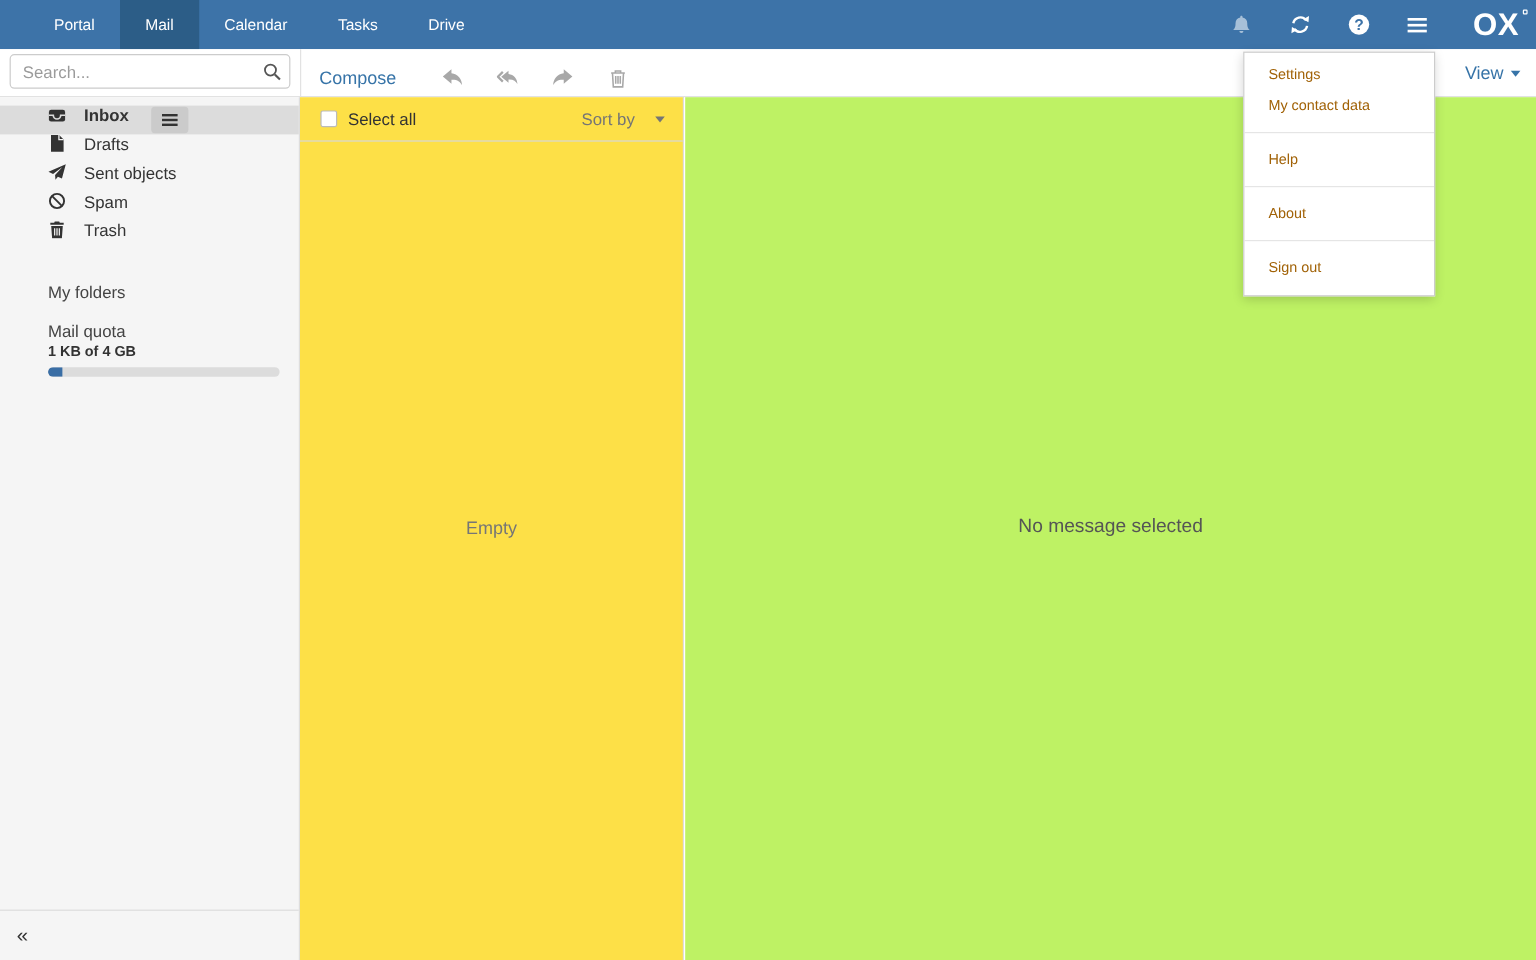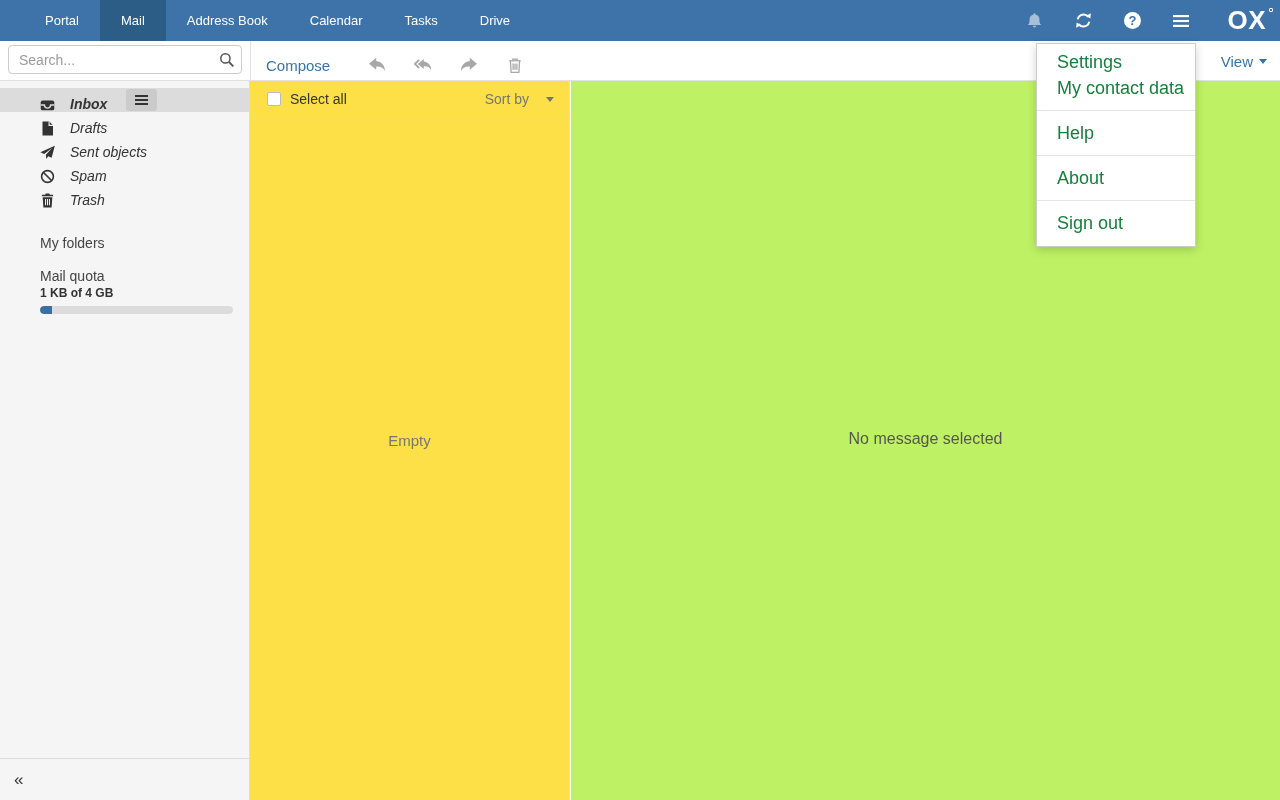--- a/index.html
+++ b/index.html
@@ -47,22 +47,22 @@
   .view-link { position:absolute; right:13px; top:0; height:40px; display:flex;
     align-items:center; color:#3774a8; font-size:15px; cursor:pointer; gap:6px; }
   .caret-down { width:0; height:0; border-left:4px solid transparent;
     border-right:4px solid transparent; border-top:5px solid currentColor;
     display:inline-block; }
 
   
   .sidebar { position:absolute; left:0; top:81px; width:250px; height:719px;
     background:#f5f5f5; border-right:1px solid #ddd; }
   .folder-list { padding-top:7px; }
-  .folder-row { height:24px; display:flex; align-items:flex-end; cursor:pointer;
-    padding-left:40px; font-size:14px; color:#333; position:relative;font-style:italic; }
+  .folder-row { height:24px; display:flex; align-items:flex-start; cursor:pointer;
+    padding-left:40px; font-size:14px; color:#333; position:relative; }
   .folder-row.selected { background:#dcdcdc; font-weight:bold; }
   .folder-ico { width:15px; height:15px; margin-right:15px; flex:0 0 15px;
     display:flex; align-items:center; justify-content:center; }
   .ctx-btn { position:absolute; left:126px; top:1px; width:31px; height:22px;
     background:#cbcbcb; border-radius:3px; display:flex; align-items:center;
     justify-content:center; cursor:pointer; }
   .my-folders { margin-top:25px; padding-left:40px; font-size:14px; color:#444;
     line-height:20px; cursor:pointer; }
   .quota { position:absolute; left:40px; top:187px; width:193px; }
   .quota-label { font-size:14px; color:#444; line-height:17px; }
@@ -94,34 +94,33 @@
   
   .detail { position:absolute; left:571px; top:81px; width:709px; height:719px;
     background:#bef264; }
   .no-msg { position:absolute; left:0; top:349px; width:100%; text-align:center;
     font-size:16px; color:#555; }
 
   
   .dropdown { position:absolute; left:1036px; top:43px; width:160px;
     background:#fff; border:1px solid #ccc; box-shadow:0 3px 9px rgba(0,0,0,.18);
     padding:5px 0 10px 0; z-index:50; }
-  .menu-item { font-size:18px; color:#15803d; line-height:18px; padding:4px 20px;
+  .menu-item { font-size:12px; color:#a16207; line-height:18px; padding:4px 20px;
     cursor:pointer; white-space:nowrap; }
   .menu-divider { height:1px; background:#e5e5e5; margin:9px 0; }
 
   svg { display:block; }
 </style>
 </head>
 <body>
 
 <div class="navbar">
   <div class="nav-tabs">
     <div class="nav-tab">Portal</div>
     <div class="nav-tab active">Mail</div>
-    <div class="nav-tab">Address Book</div>
     <div class="nav-tab">Calendar</div>
     <div class="nav-tab">Tasks</div>
     <div class="nav-tab">Drive</div>
   </div>
   <div class="nav-right">
     <span class="nav-icon">
       <svg width="17" height="17" viewBox="0 0 16 16">
           <path fill="rgba(255,255,255,0.55)" d="M8 1.1c.5 0 .9.4.9.9v.4a4.7 4.7 0 0 1 3.7 4.6c0 3.2.7 4.2 1.9 5.2H1.5c1.2-1 1.9-2 1.9-5.2a4.7 4.7 0 0 1 3.7-4.6V2c0-.5.4-.9.9-.9zM6.4 13h3.2a1.6 1.6 0 0 1-3.2 0z"></path>
         </svg>
     </span>

